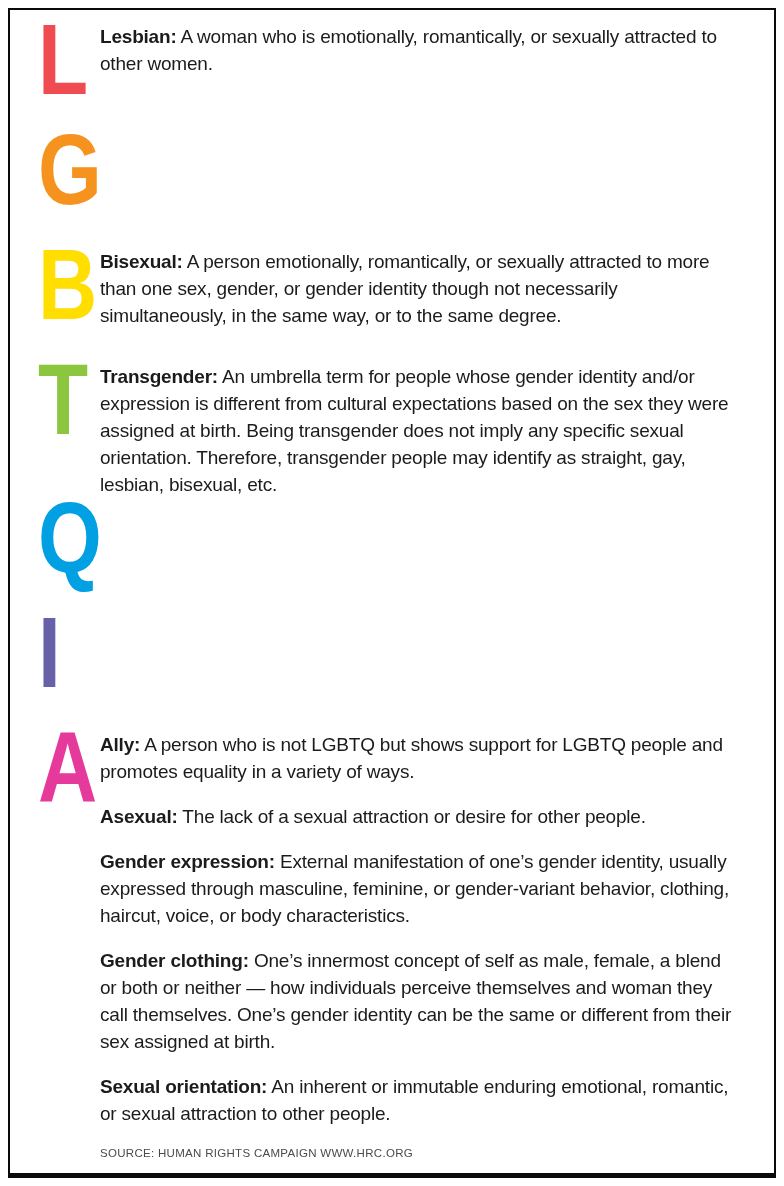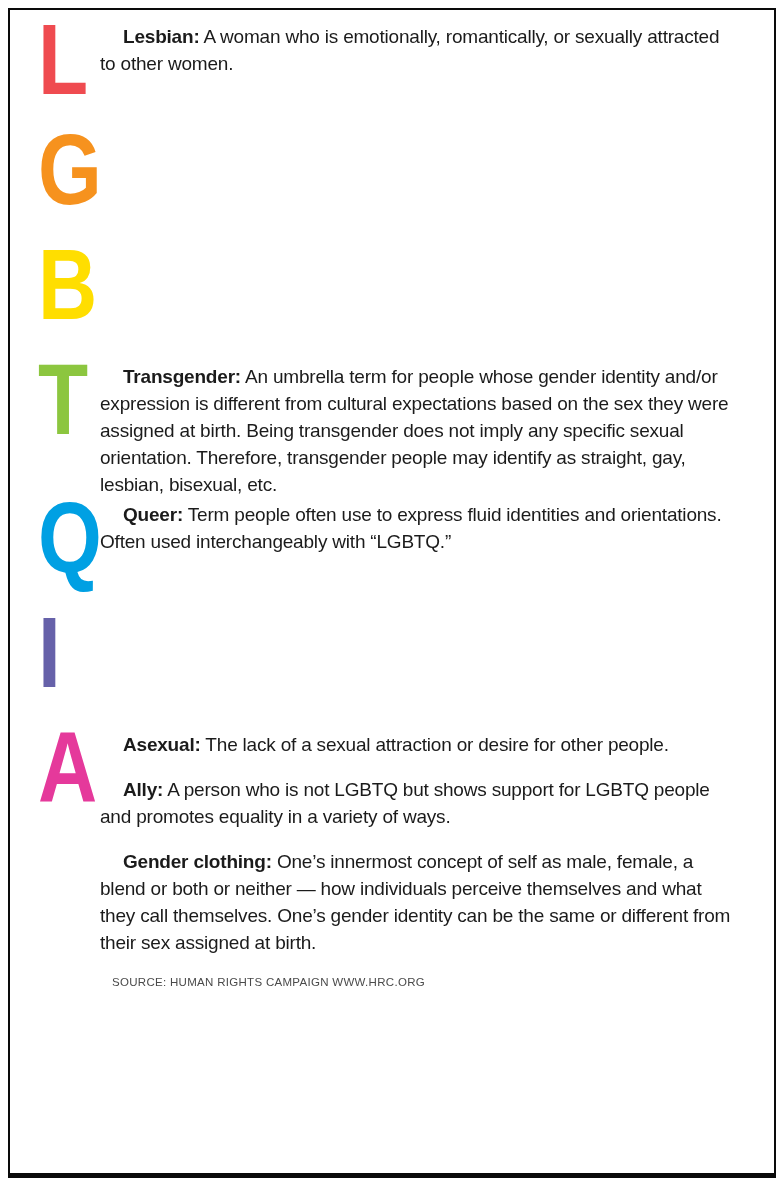--- a/index.html
+++ b/index.html
@@ -48,28 +48,27 @@
     flex: 1;
     padding-top: 3px;
   }
   .def {
     font-size: 19px;
     line-height: 27px;
     color: #1b1b1b;
     letter-spacing: -0.2px;
     margin: 0;
   }
-  .def b { font-weight: bold; margin-left: 23px; }
+  .def b { font-weight: bold; }
   .para + .para { margin-top: 18px; }
   .source {
     margin-top: 20px;
     font-size: 11.5px;
     letter-spacing: 0.3px;
     color: #4a4a4a;
-    margin-left: 12px;
   }
 </style>
 </head>
 <body>
 
 <div class="page">
   <div class="sheet">
 
     <div class="entry h110">
       <div class="letter-col">
@@ -83,52 +82,54 @@
     <div class="entry h115">
       <div class="letter-col">
         <span class="big-letter" style="color: rgb(246, 146, 30);">G</span>
       </div>
     </div>
 
     <div class="entry h115">
       <div class="letter-col">
         <span class="big-letter" style="color: rgb(255, 222, 0);">B</span>
       </div>
+      <div class="text-col">
+        <p class="def"><b>Bisexual:</b> <span>A person emotionally, romantically, or sexually attracted to more than one sex, gender, or gender identity though not necessarily simultaneously, in the same way, or to the same degree.</span></p>
+      </div>
     </div>
 
     <div class="entry h137">
       <div class="letter-col">
         <span class="big-letter" style="color: rgb(140, 198, 63);">T</span>
       </div>
       <div class="text-col">
         <p class="def"><b>Transgender:</b> <span>An umbrella term for people whose gender identity and/or expression is different from cultural expectations based on the sex they were assigned at birth. Being transgender does not imply any specific sexual orientation. Therefore, transgender people may identify as straight, gay, lesbian, bisexual, etc.</span></p>
       </div>
     </div>
 
     <div class="entry h115">
       <div class="letter-col">
         <span class="big-letter" style="color: rgb(0, 160, 227);">Q</span>
       </div>
-      <div class="text-col">
-        <p class="def"><b>Queer:</b> <span>Term people often use to express fluid identities and orientations. Often used interchangeably with “LGBTQ.”</span></p>
-      </div>
     </div>
 
     <div class="entry h115">
       <div class="letter-col">
         <span class="big-letter" style="color: rgb(102, 97, 169);">I</span>
       </div>
     </div>
 
     <div class="entry">
       <div class="letter-col">
         <span class="big-letter" style="color: rgb(229, 57, 155);">A</span>
       </div>
       <div class="text-col">
+        <p class="def para"><b>Ally:</b> <span>A person who is not LGBTQ but shows support for LGBTQ people and promotes equality in a variety of ways.</span></p>
         <p class="def para"><b>Asexual:</b> <span>The lack of a sexual attraction or desire for other people.</span></p>
-        <p class="def para"><b>Ally:</b> <span>A person who is not LGBTQ but shows support for LGBTQ people and promotes equality in a variety of ways.</span></p>
-        <p class="def para"><b>Gender clothing:</b> <span>One’s innermost concept of self as male, female, a blend or both or neither — how individuals perceive themselves and what they call themselves. One’s gender identity can be the same or different from their sex assigned at birth.</span></p>
+        <p class="def para"><b>Gender expression:</b> <span>External manifestation of one’s gender identity, usually expressed through masculine, feminine, or gender-variant behavior, clothing, haircut, voice, or body characteristics.</span></p>
+        <p class="def para"><b>Gender clothing:</b> <span>One’s innermost concept of self as male, female, a blend or both or neither — how individuals perceive themselves and woman they call themselves. One’s gender identity can be the same or different from their sex assigned at birth.</span></p>
+        <p class="def para"><b>Sexual orientation:</b> <span>An inherent or immutable enduring emotional, romantic, or sexual attraction to other people.</span></p>
         <div class="source">SOURCE: HUMAN RIGHTS CAMPAIGN WWW.HRC.ORG</div>
       </div>
     </div>
 
   </div>
 </div>
 
 </body></html>

